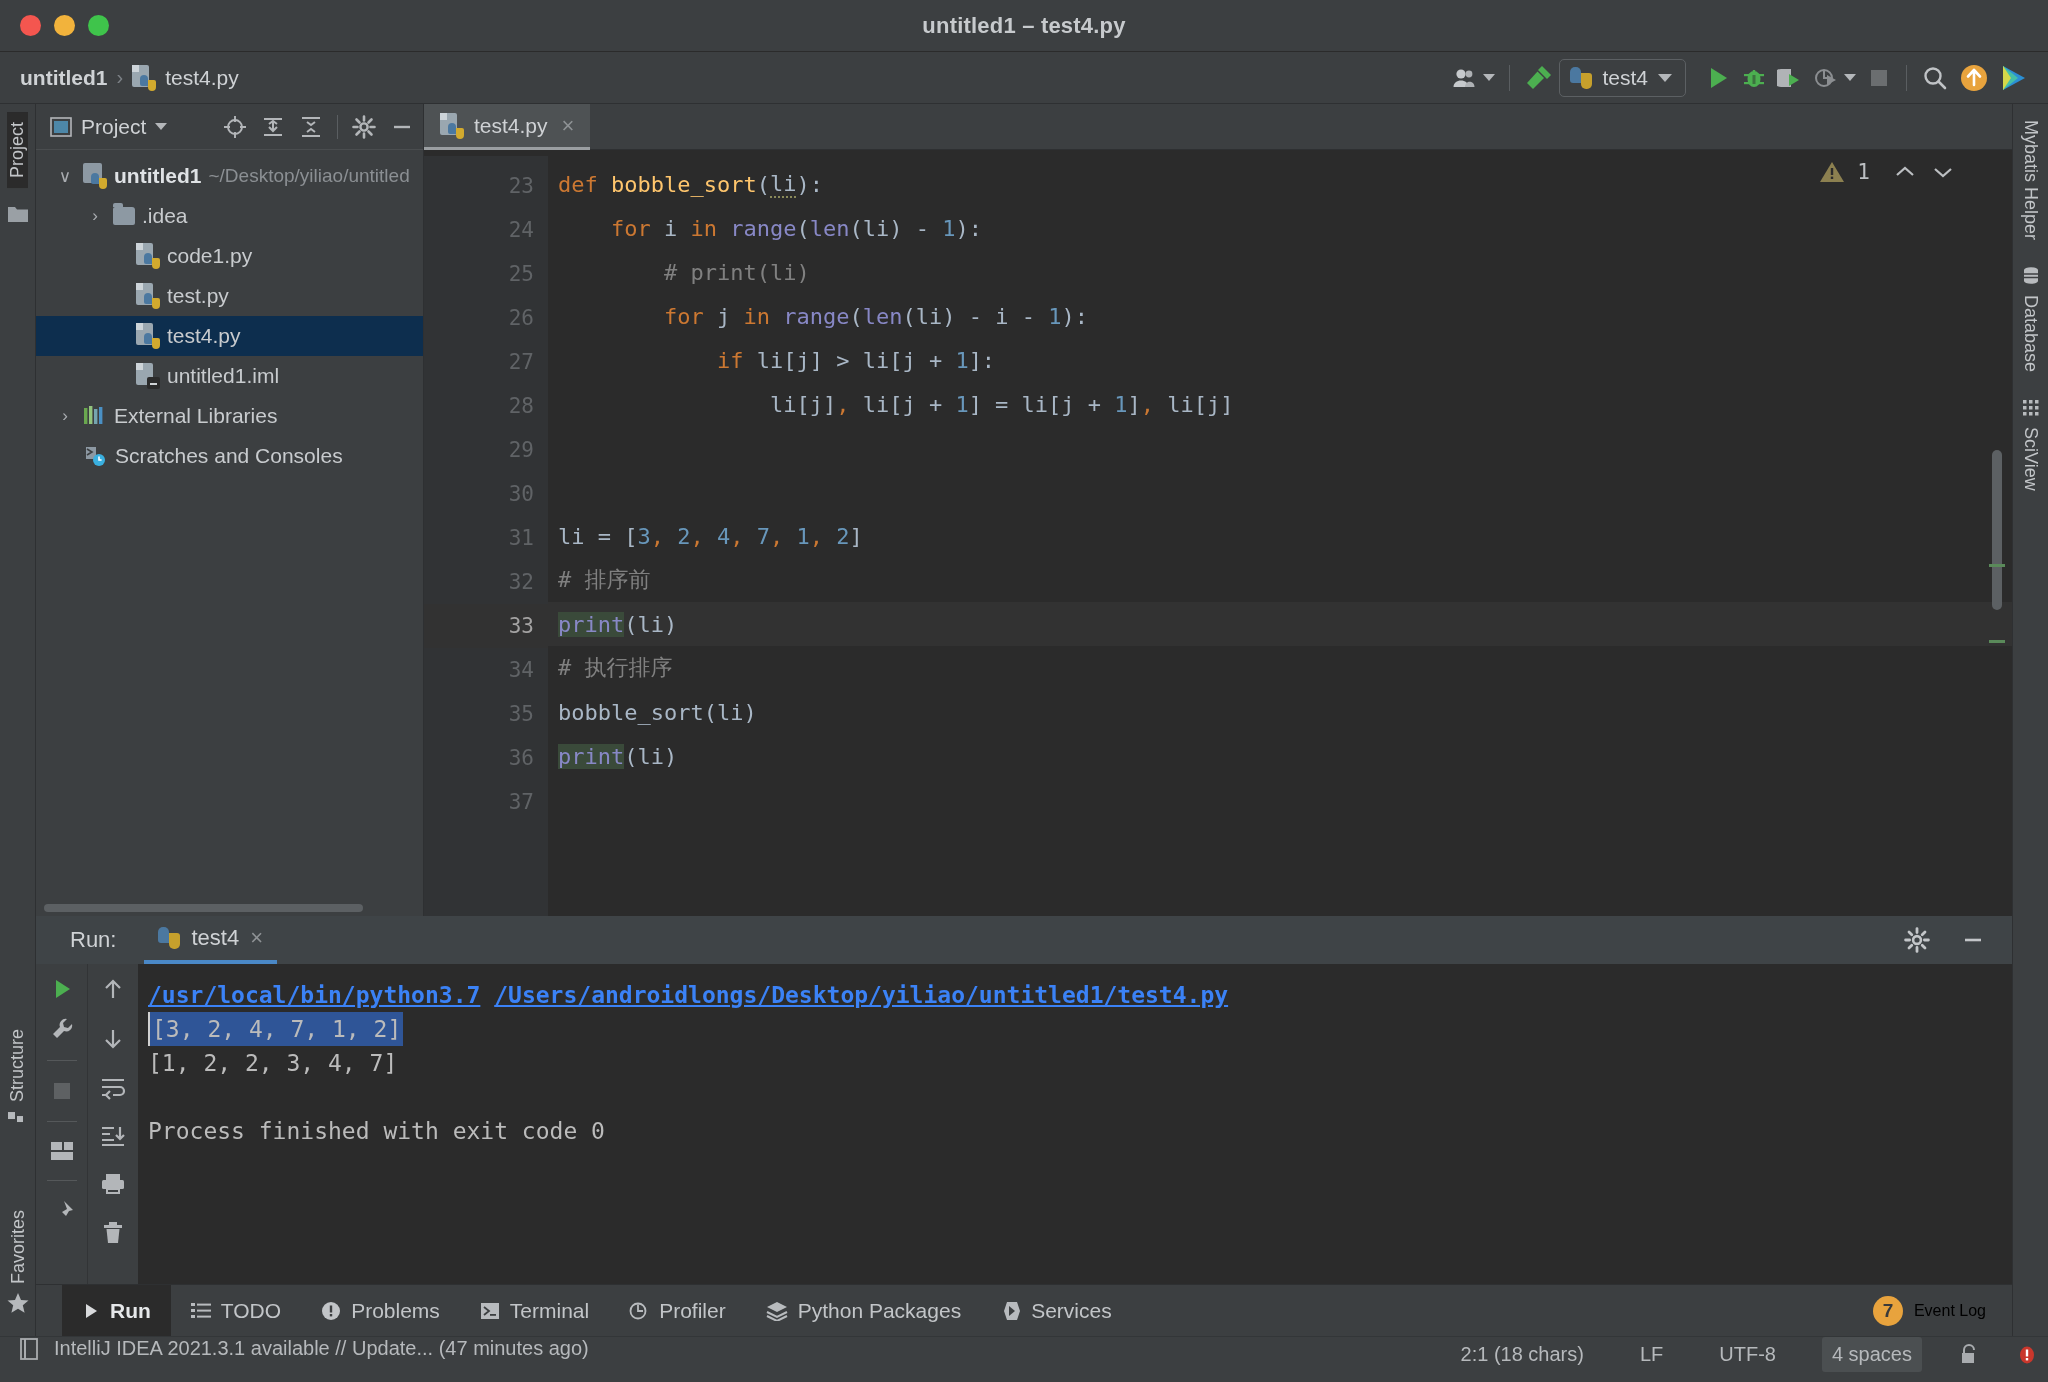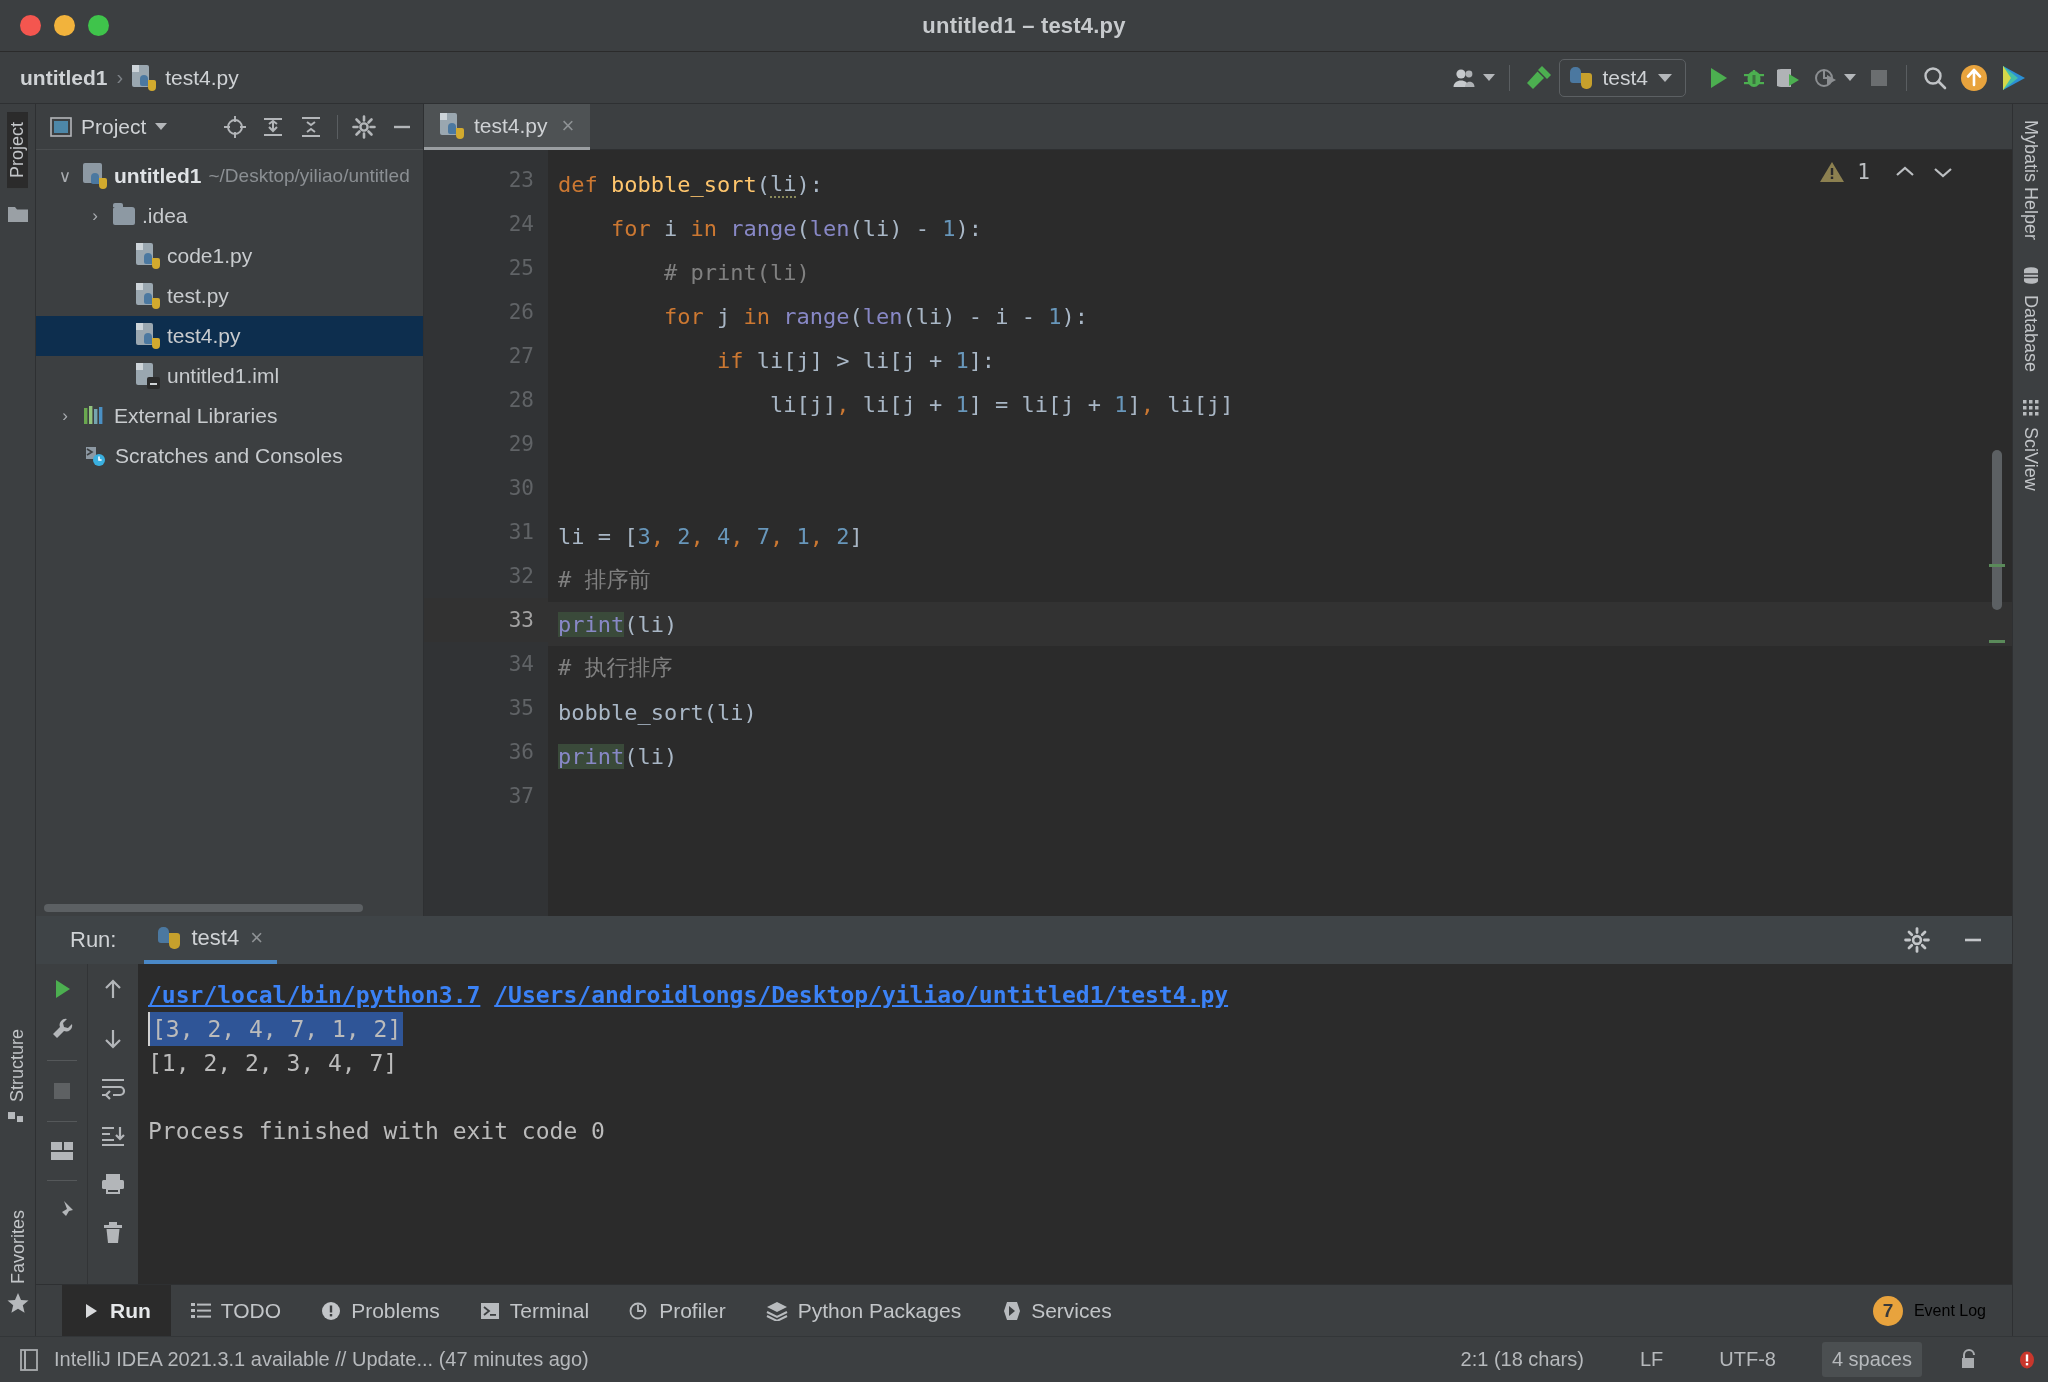--- a/index.html
+++ b/index.html
@@ -149,21 +149,21 @@
     background: #4e5254; color: #cfd2d5; font-size: 21px;
     border-bottom: 3px solid #9a9ea1;
   }
   .etab .x { color: #8e9295; font-size: 22px; margin-left: 4px; }
   .tabstrip .rest { flex: 1 1 auto; background: #3c3f41; border-bottom: 1px solid #2e3032; }
 
   .codewrap { flex: 1 1 auto; display: flex; min-height: 0; position: relative; }
   .gutter {
     width: 124px; flex: 0 0 124px; background: #313335; color: #606366;
     font-family: "DejaVu Sans Mono", monospace; font-size: 21px;
-    padding-top: 8px; position: relative;
+    padding-top: 8px; position: relative; margin-top: 6px;
   }
   .gline { height: 44px; display: flex; align-items: center; justify-content: flex-end;
            padding-right: 14px; position: relative; }
   .gline.cur { color: #a4a3a3; background: #323232; }
 
   .code {
     flex: 1 1 auto; background: #2b2b2b; position: relative;
     font-family: "DejaVu Sans Mono", monospace; font-size: 22px;
     padding-top: 12px; overflow: hidden;
   }
@@ -226,21 +226,21 @@
   .bbtn { display: flex; align-items: center; gap: 10px; padding: 0 20px;
           color: #c2c5c8; font-size: 21px; }
   .bbtn.active { background: #2b2b2b; color: #e6e8ea; font-weight: 600; }
   .bbtn.first { margin-left: 26px; }
   .evlog { margin-left: auto; display:flex; align-items:center; gap: 11px; padding-right: 26px;}
   .badge { width: 30px; height: 30px; border-radius: 50%; background: #e8a33d; color: #3a3a3a;
            font-size: 19px; display: flex; align-items: center; justify-content: center;
            font-weight: 700; }
 
   .status {
-    height: 46px; flex: 0 0 46px; background: #3c3f41; display: flex; align-items: center;
+    height: 46px; flex: 0 0 46px; background: #3c3f41; display: flex; align-items: flex-start;
     color: #b6b9bc; font-size: 20px; padding: 0 10px 0 18px; border-top: 1px solid #333638;
   }
   .status .msg { margin-left: 14px; }
   .status .right { margin-left: auto; display: flex; align-items: center; gap: 36px; }
   .status .cell { padding: 6px 10px; }
   .status .cell.box { background: #4b4f51; border-radius: 3px; }
 
   .ico { display: inline-flex; align-items: center; justify-content: center; }
 </style>
 </head>

